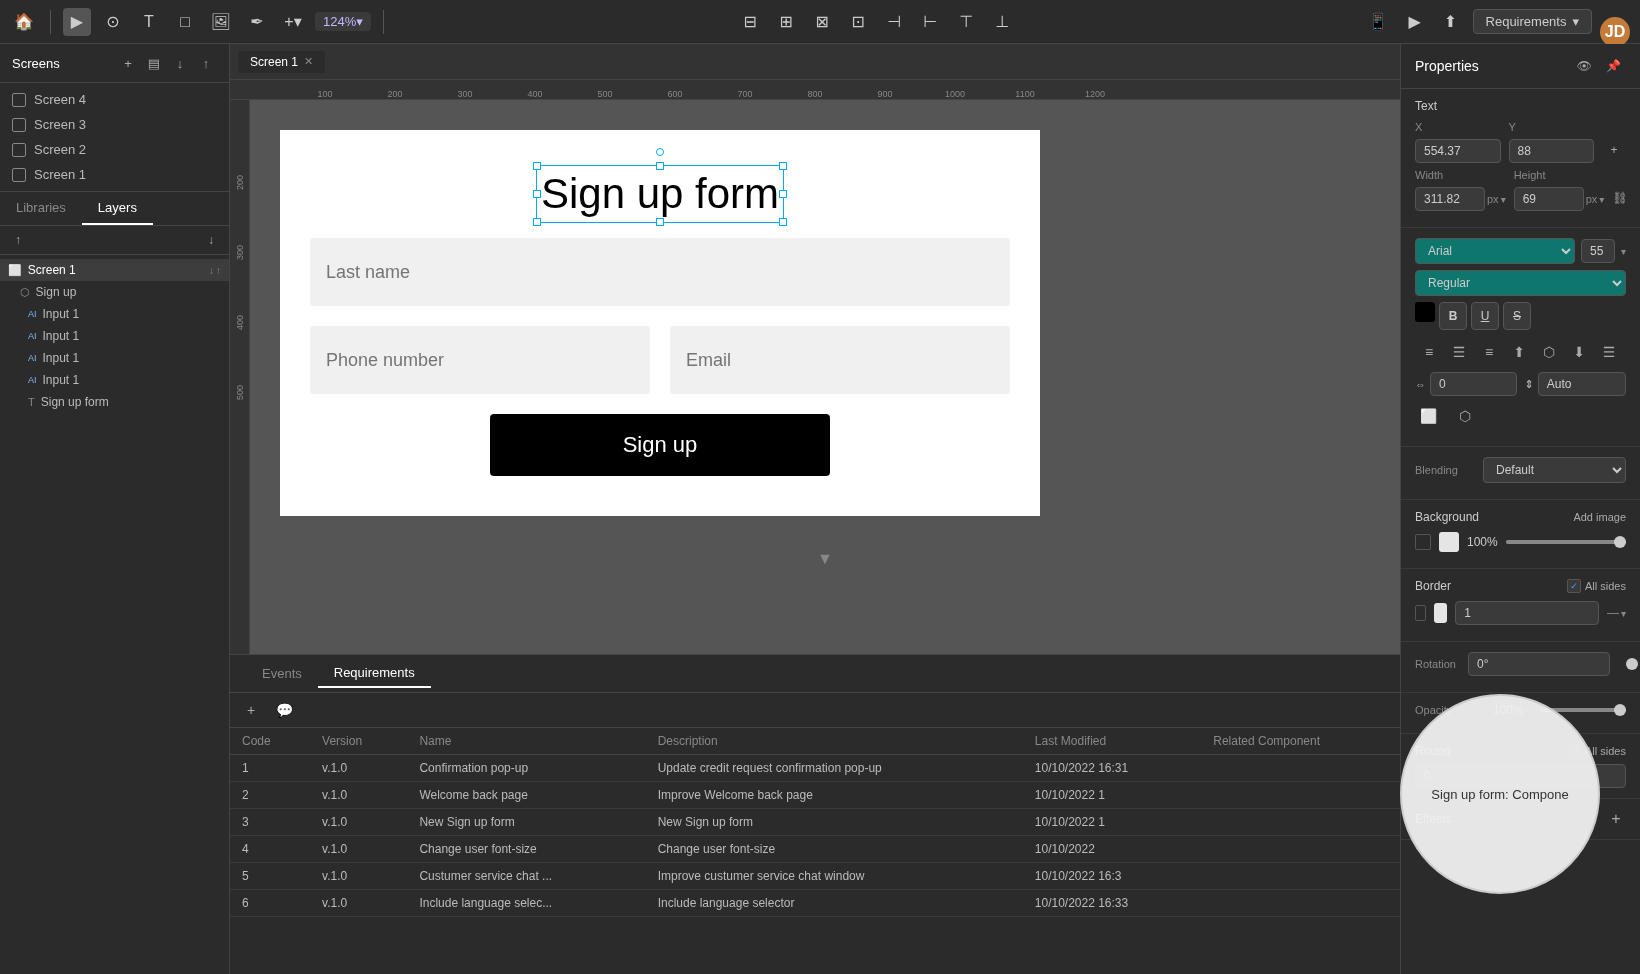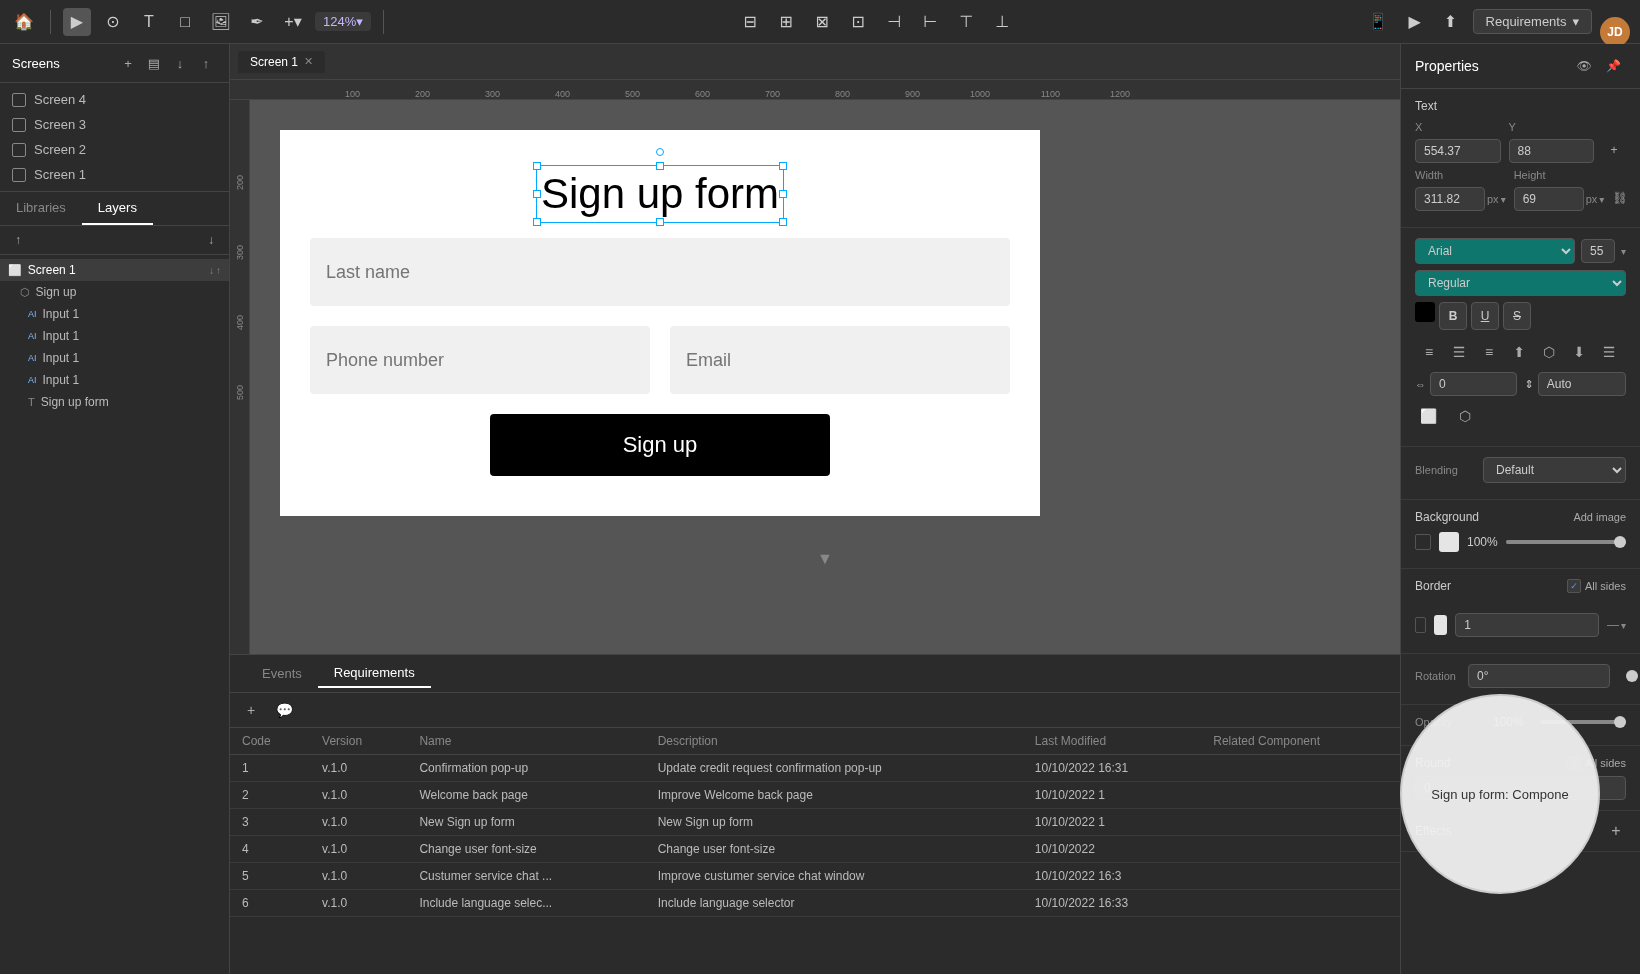--- a/index.html
+++ b/index.html
@@ -16,21 +16,21 @@
       border-bottom: 1px solid #444;
       flex-shrink: 0;
     }
     .toolbar-icon { width: 28px; height: 28px; display: flex; align-items: center; justify-content: center; cursor: pointer; border-radius: 4px; font-size: 16px; color: #ccc; }
     .toolbar-icon.active { background: #555; }
     .toolbar-separator { width: 1px; height: 24px; background: #555; margin: 0 4px; }
     .zoom-control { display: flex; align-items: center; background: #3a3a3a; border-radius: 4px; padding: 2px 8px; font-size: 13px; color: #c4b5fd; cursor: pointer; }
     .toolbar-center { flex: 1; display: flex; align-items: center; justify-content: center; gap: 8px; }
     .toolbar-right { display: flex; align-items: center; gap: 8px; margin-left: auto; }
     .requirements-btn { background: #3a3a3a; border: 1px solid #555; border-radius: 4px; color: #ccc; padding: 4px 12px; font-size: 13px; cursor: pointer; display: flex; align-items: center; gap: 6px; }
-    .avatar { width: 30px; height: 30px; border-radius: 50%; background: #c47b3a; display: flex; align-items: center; justify-content: center; font-size: 12px; font-weight: bold; color: white; margin-top: 20px; }
+    .avatar { width: 30px; height: 30px; border-radius: 50%; background: #c47b3a; display: flex; align-items: center; justify-content: center; font-size: 16px; font-weight: bold; color: white; margin-top: 20px; }
 
     
     .main-layout {
       display: flex;
       flex: 1;
       overflow: hidden;
     }
 
     
     .left-panel {
@@ -141,21 +141,21 @@
       background: #333;
       border-bottom: 1px solid #444;
       display: flex;
       align-items: flex-end;
       padding-left: 20px;
       overflow: hidden;
       position: relative;
     }
     .ruler-corner { width: 20px; height: 20px; background: #333; position: absolute; left: 0; top: 0; }
     .ruler-marks { display: flex; margin-left: 40px; }
-    .ruler-mark { font-size: 9px; color: #888; width: 70px; text-align: right; }
+    .ruler-mark { font-size: 9px; color: #888; width: 70px; text-align: center; }
 
     
     .canvas-with-ruler {
       flex: 1;
       display: flex;
       overflow: hidden;
     }
     .ruler-left {
       width: 20px;
       background: #333;
@@ -773,21 +773,21 @@
         <div style="flex:1; position:relative;">
           <div class="slider-container">
             <div class="slider-fill" style="width:100%;"></div>
             <div class="slider-thumb" style="right:0;"></div>
           </div>
         </div>
       </div>
     </div>
 
     <div class="prop-section">
-      <div style="display:flex; align-items:center; justify-content:space-between; margin-bottom:20px;">
+      <div style="display:flex; align-items:center; justify-content:space-between; margin-bottom:8px;">
         <span class="section-title">Border</span>
         <div style="display:flex; align-items:center; gap:4px;">
           <div class="checkbox checked"></div>
           <span style="font-size:11px; color:#aaa;">All sides</span>
         </div>
       </div>
       <div class="prop-row">
         <div style="width:16px;height:16px;border:1px solid #555;border-radius:2px;"></div>
         <div class="color-swatch"></div>
         <input class="prop-field" type="text" value="1" style="">

